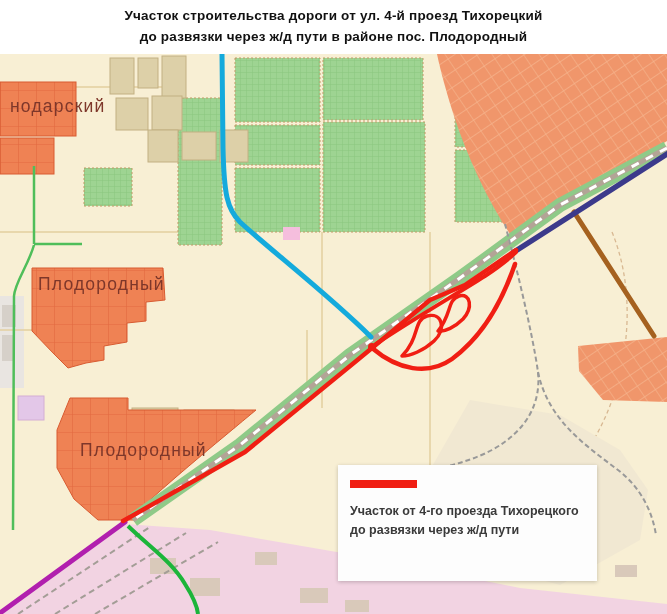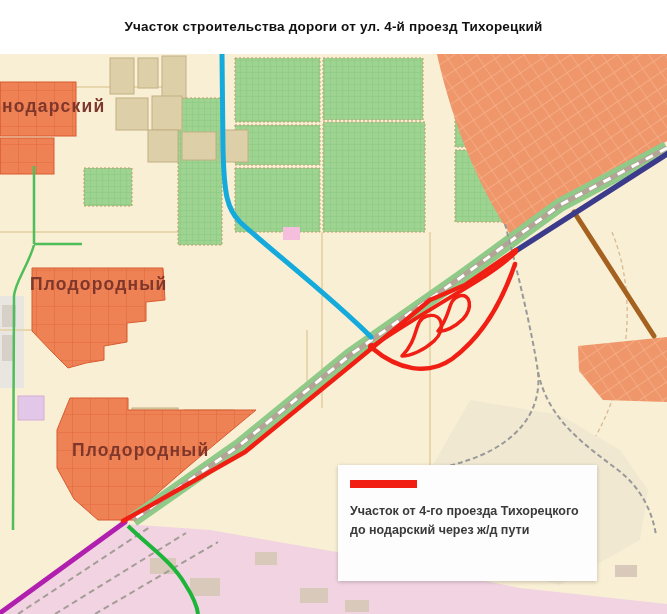--- a/index.html
+++ b/index.html
@@ -7,22 +7,22 @@
        font-family:"Liberation Sans",sans-serif;}
   .stage{position:absolute;left:0;top:0;width:667px;height:614px;}
 
   .title-band{position:absolute;left:0;top:0;width:667px;height:54px;background:#ffffff;
               display:flex;flex-direction:column;justify-content:center;align-items:center;z-index:5;}
   .title-line{font-size:13.5px;font-weight:bold;color:#111;line-height:1.55;letter-spacing:.2px;text-align:center;}
 
   .map-wrap{position:absolute;left:0;top:0;width:667px;height:614px;z-index:1;}
   svg{display:block;}
 
-  .map-label{position:absolute;font-weight:bold;color:#7e372a;font-size:17.5px;
-             letter-spacing:1.2px;white-space:nowrap;z-index:3;}
+  .map-label{position:absolute;font-weight:normal;color:#7e372a;font-size:17.5px;
+             letter-spacing:1.2px;white-space:nowrap;z-index:3;margin-left:8px;}
 
   .legend-box{position:absolute;left:338px;top:465px;width:259px;height:116px;background:#fdfdfd;
               box-shadow:0 1px 4px rgba(0,0,0,.22);z-index:6;box-sizing:border-box;padding:15px 10px 0 12px;}
   .legend-swatch{width:67px;height:8px;background:#f01e13;margin-bottom:14px;}
   .legend-text{font-size:12.5px;font-weight:bold;color:#3a3a3a;line-height:1.5;white-space:nowrap;}
 </style>
 </head>
 <body>
 
 <div class="stage">
@@ -145,21 +145,22 @@
       </g>
     </svg>
   </div>
 
   <div class="map-label" style="left:2px;top:96px;">нодарский</div>
   <div class="map-label" style="left:30px;top:274px;">Плодородный</div>
   <div class="map-label" style="left:72px;top:440px;">Плодородный</div>
 
   <div class="title-band">
     <div class="title-line">Участок строительства дороги от ул. 4-й проезд Тихорецкий</div>
+    <div class="title-line">до развязки через ж/д пути в районе пос. Плодородный</div>
   </div>
 
   <div class="legend-box">
     <div class="legend-swatch"></div>
     <div class="legend-text">Участок от 4-го проезда Тихорецкого</div>
-    <div class="legend-text">до нодарский через ж/д пути</div>
+    <div class="legend-text">до развязки через ж/д пути</div>
   </div>
 
 </div>
 
 </body></html>

